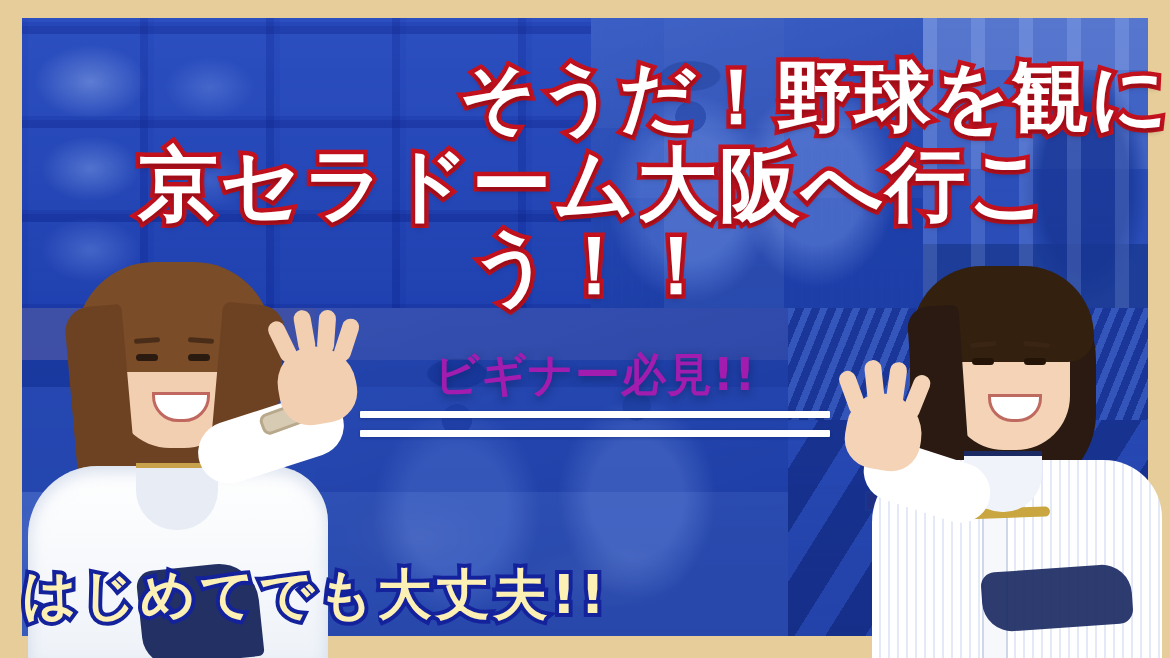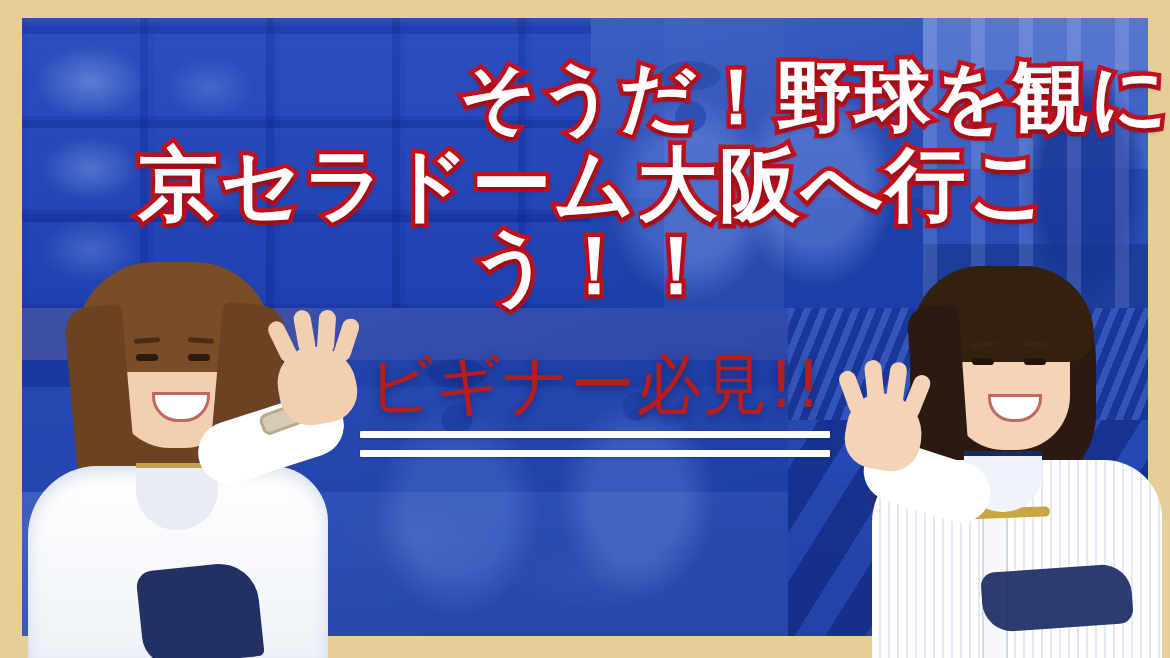--- a/index.html
+++ b/index.html
@@ -188,24 +188,24 @@
 
   
   .mid-block {
     position: absolute;
     left: 360px; top: 352px; width: 470px;
     text-align: center;
     pointer-events: none;
   }
   .mid-head {
     font-family: "DejaVu Sans", "Liberation Sans", sans-serif;
-    font-weight: 400;
-    font-size: 65px;
+    font-weight: 700;
+    font-size: 45px;
     line-height: 1;
-    color: #b91c1c;
+    color: #a21caf;
     letter-spacing: 1px;
     text-shadow: 0 3px 9px rgba(10,28,80,.55);
   }
   .rule-wrap { margin-top: 14px; }
   .rule {
     height: 7px;
     background: #ffffff;
     border-radius: 1px;
     box-shadow: 0 1px 3px rgba(10,28,80,.35);
   }
@@ -459,15 +459,16 @@
     <div class="pr-collar"></div>
     <div class="pr-logo"></div>
     <div class="pr-arm"></div>
     <div class="pr-finger rf1"></div>
     <div class="pr-finger rf2"></div>
     <div class="pr-finger rf3"></div>
     <div class="pr-finger rf4"></div>
     <div class="pr-hand"></div>
   </div>
 
+  <div class="bottom-caption">はじめてでも大丈夫!!</div>
 
   <div class="frame-overlay"></div>
 </div>
 
 </body></html>

